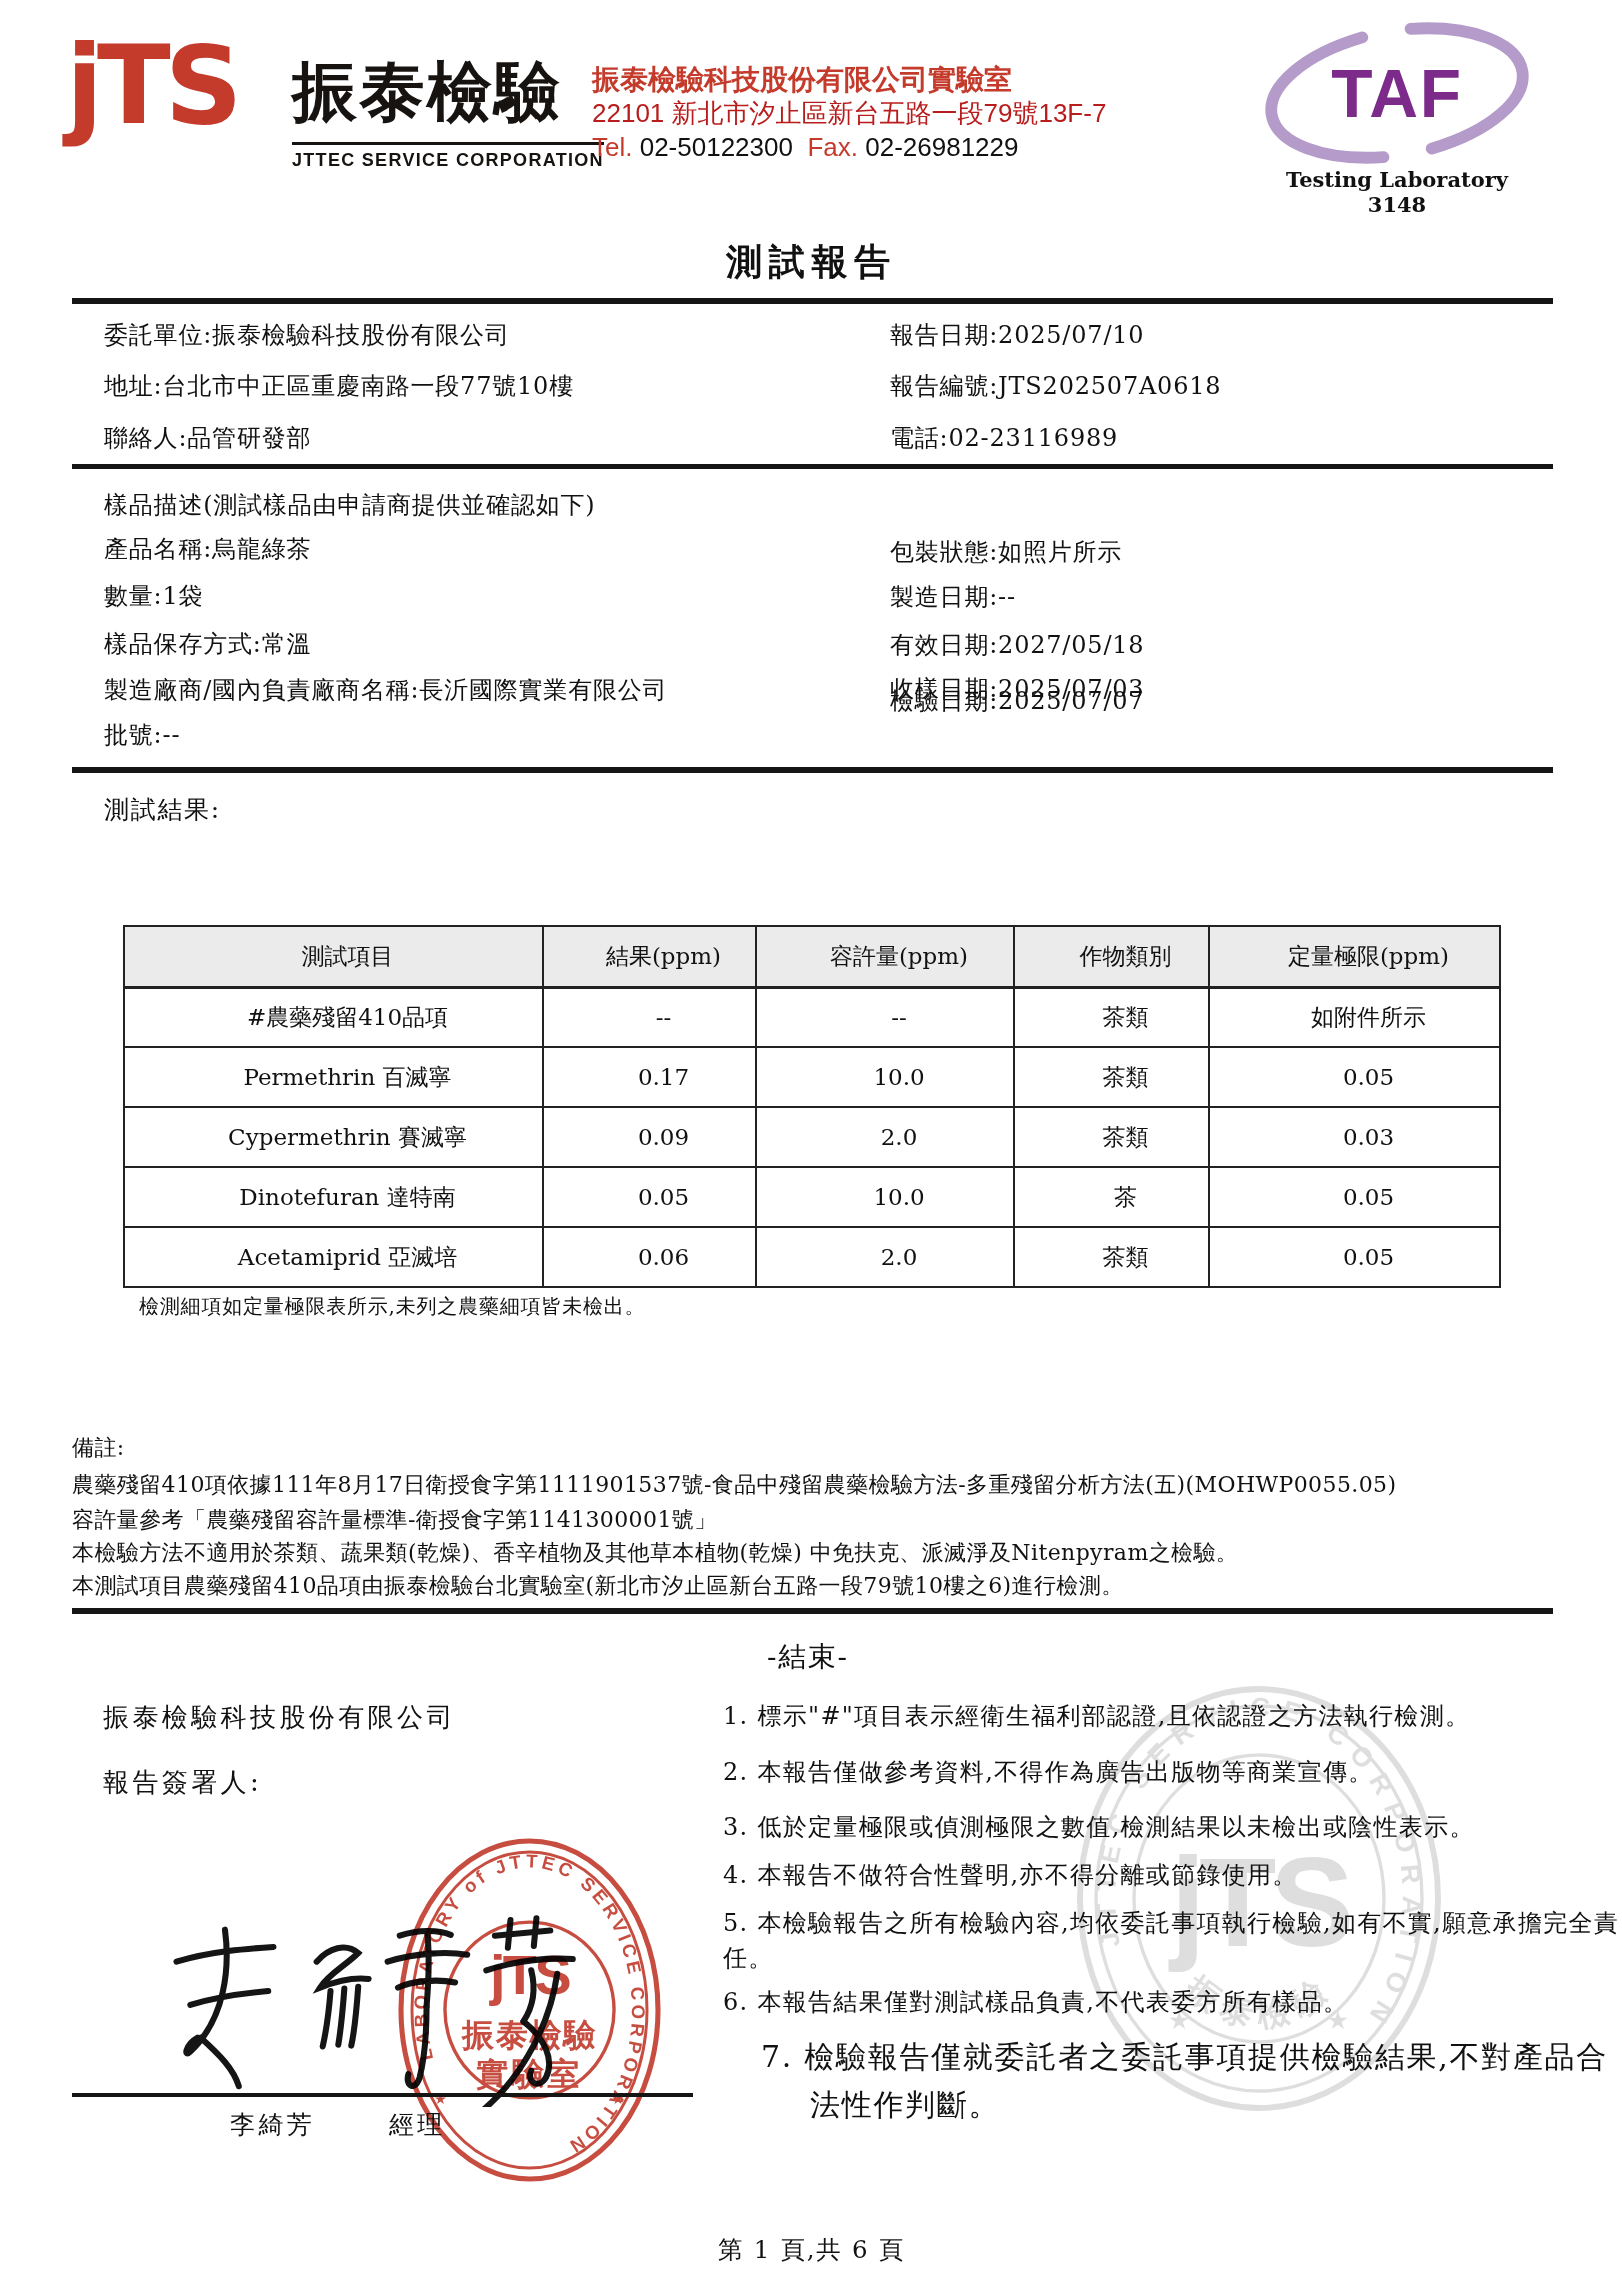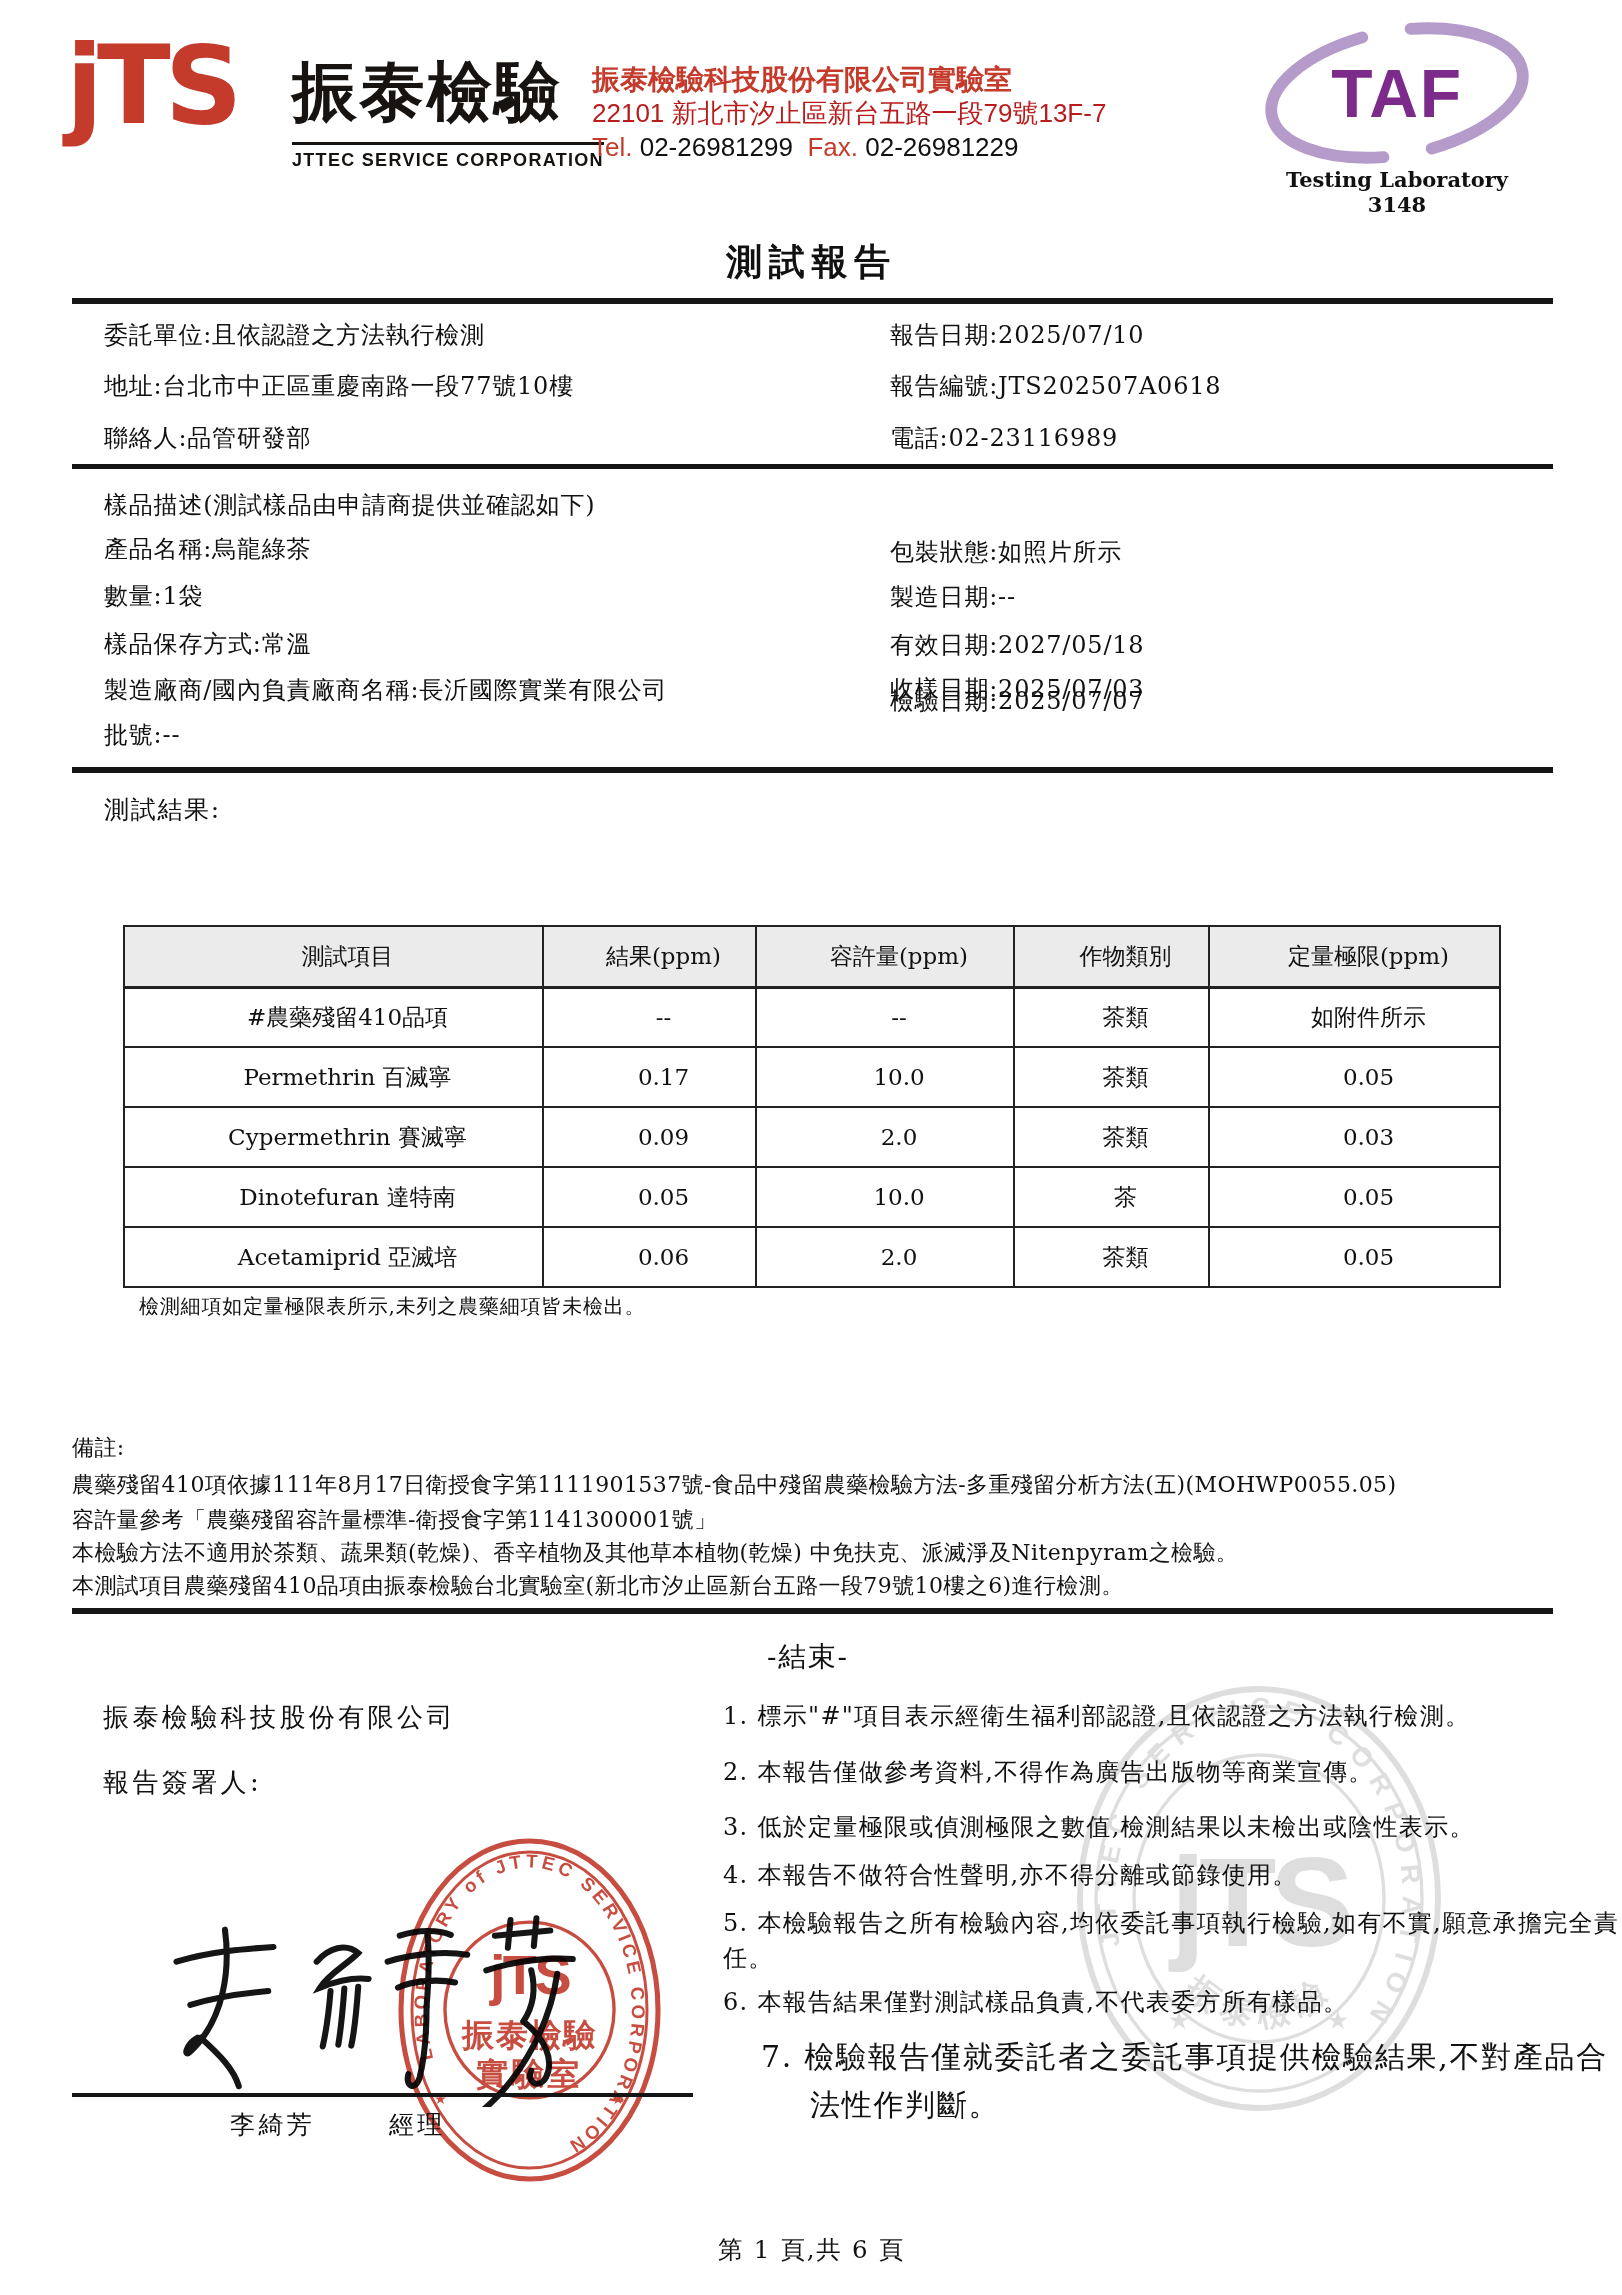--- a/index.html
+++ b/index.html
@@ -59,42 +59,42 @@
 <div class="page">
 
   <div class="abs jts-glyph" style="left:66px; top:32px;">jTS</div>
   <div class="abs sans brand-cn" style="left:292px; top:59px;">振泰檢驗</div>
   <div class="abs sans brand-en" style="left:292px; top:142px;">JTTEC SERVICE CORPORATION</div>
 
   <div class="abs sans hline1 red" style="left:592px; top:61px;">振泰檢驗科技股份有限公司實驗室</div>
   <div class="abs sans hline2" style="left:592px; top:96px;">22101 新北市汐止區新台五路一段79號13F-7</div>
   <div class="abs sans hline3" style="left:592px; top:132px;">
     <span class="red">Tel.</span>
-    <span>02-26981299</span>&nbsp;
+    <span>02-50122300</span>&nbsp;
     <span class="red">Fax.</span>
     <span>02-26981229</span>
   </div>
 
   <div class="abs" style="left:1249px; top:22px; width:296px; text-align:center;">
     <svg width="296" height="142" viewBox="0 0 350 168">
       <g transform="rotate(-10 175 84)">
         <path d="M146,12 A158 74 0 0 0 146,156" fill="none" stroke="#b49bc9" stroke-width="14" stroke-linecap="round"></path>
         <path d="M204,156 A158 74 0 0 0 204,12" fill="none" stroke="#b49bc9" stroke-width="14" stroke-linecap="round"></path>
       </g>
       <text x="175" y="112" text-anchor="middle" font-size="80" font-weight="900" fill="#7d2b8b" letter-spacing="2">TAF</text>
     </svg>
     <div class="taf-caption">Testing Laboratory</div>
     <div class="taf-caption">3148</div>
   </div>
 
   <div class="abs title" style="left:0; top:238px;">測試報告</div>
 
   <div class="rule" style="left:72px; top:298px; width:1481px; height:6px;"></div>
 
-  <div class="abs info" style="left:104px; top:319px;">委託單位:且依認證之方法執行檢測</div>
+  <div class="abs info" style="left:104px; top:319px;">委託單位:振泰檢驗科技股份有限公司</div>
   <div class="abs info" style="left:104px; top:370px;">地址:台北市中正區重慶南路一段77號10樓</div>
   <div class="abs info" style="left:104px; top:422px;">聯絡人:品管研發部</div>
 
   <div class="abs info" style="left:890px; top:319px;">報告日期:2025/07/10</div>
   <div class="abs info" style="left:890px; top:370px;">報告編號:JTS202507A0618</div>
   <div class="abs info" style="left:890px; top:422px;">電話:02-23116989</div>
 
   <div class="rule" style="left:72px; top:464px; width:1481px; height:5px;"></div>
 
   <div class="abs info" style="left:104px; top:489px;">樣品描述(測試樣品由申請商提供並確認如下)</div>

